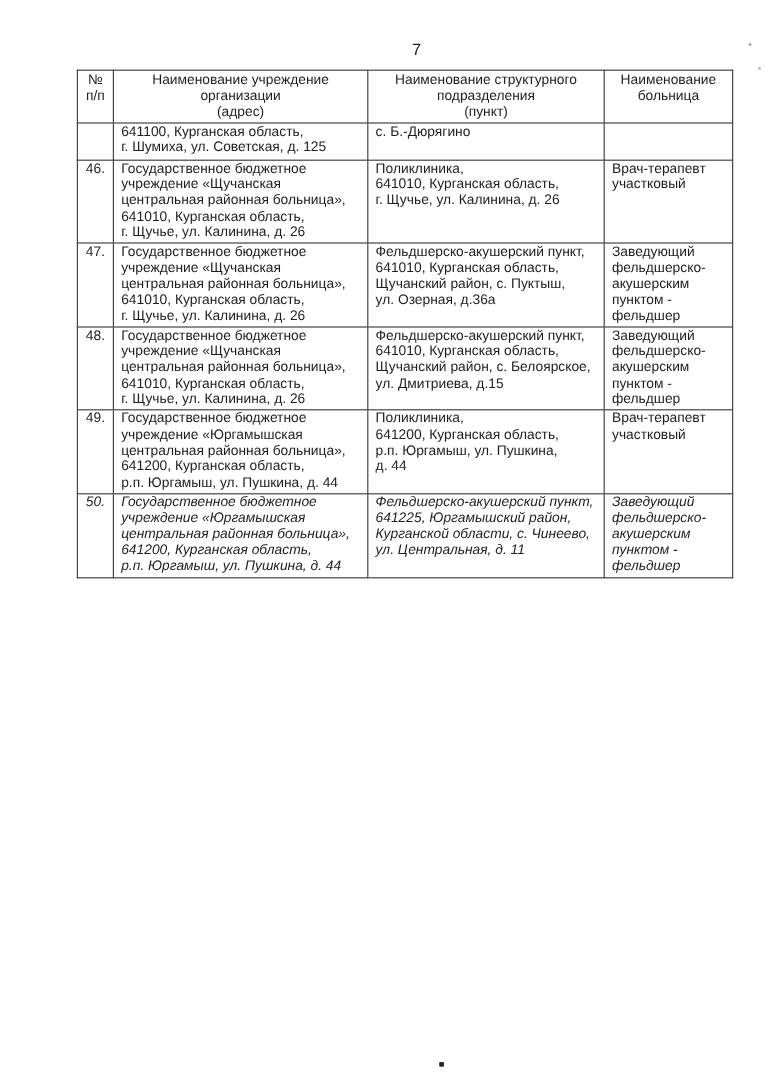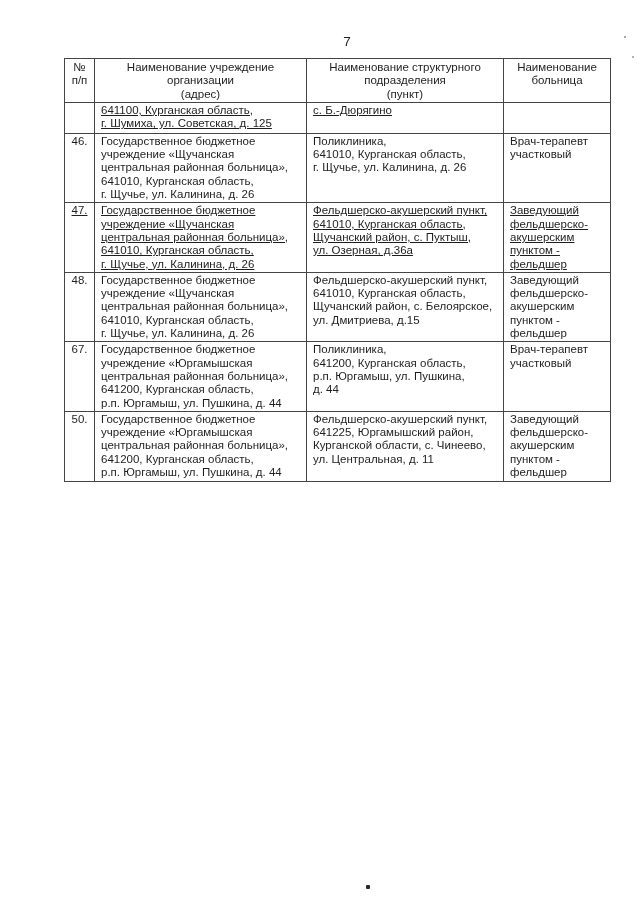--- a/index.html
+++ b/index.html
@@ -52,26 +52,26 @@
   .doc-table td {
     text-align: left;
     padding: 1px 4px 1px 6px;
   }
   .doc-table td.num-cell {
     text-align: center;
     padding: 1px 2px;
     margin-top: 33px;
   }
   tr.r-header  { height: 43px; }
-  tr.r-partial { height: 31px; text-decoration: underline; }
+  tr.r-partial { height: 31px; }
   tr.r-46 { height: 66px; }
-  tr.r-47 { height: 67px; text-decoration: underline; }
+  tr.r-47 { height: 67px; }
   tr.r-48 { height: 68px; padding-left: 19px; }
   tr.r-49 { height: 67px; }
-  tr.r-50 { height: 70px; }
+  tr.r-50 { height: 70px; font-style: italic; }
   .speck {
     position: absolute;
     border-radius: 1px;
   }
   .speck-1 { left: 624px; top: 36px; width: 2px; height: 2px; background: #8a8a8a; }
   .speck-2 { left: 632px; top: 56px; width: 2px; height: 2px; background: #9a9a9a; }
   .speck-3 { left: 366px; top: 885px; width: 4px; height: 4px; background: #2a2a2a; }
 </style>
 </head>
 <body>
@@ -153,21 +153,21 @@
 Щучанский район, с. Белоярское,
 ул. Дмитриева, д.15</td>
         <td>Заведующий
 фельдшерско-
 акушерским
 пунктом -
 фельдшер</td>
       </tr>
 
       <tr class="r-49">
-        <td class="num-cell">67.</td>
+        <td class="num-cell">49.</td>
         <td>Государственное бюджетное
 учреждение «Юргамышская
 центральная районная больница»,
 641200, Курганская область,
 р.п. Юргамыш, ул. Пушкина, д. 44</td>
         <td>Поликлиника,
 641200, Курганская область,
 р.п. Юргамыш, ул. Пушкина,
 д. 44</td>
         <td>Врач-терапевт

